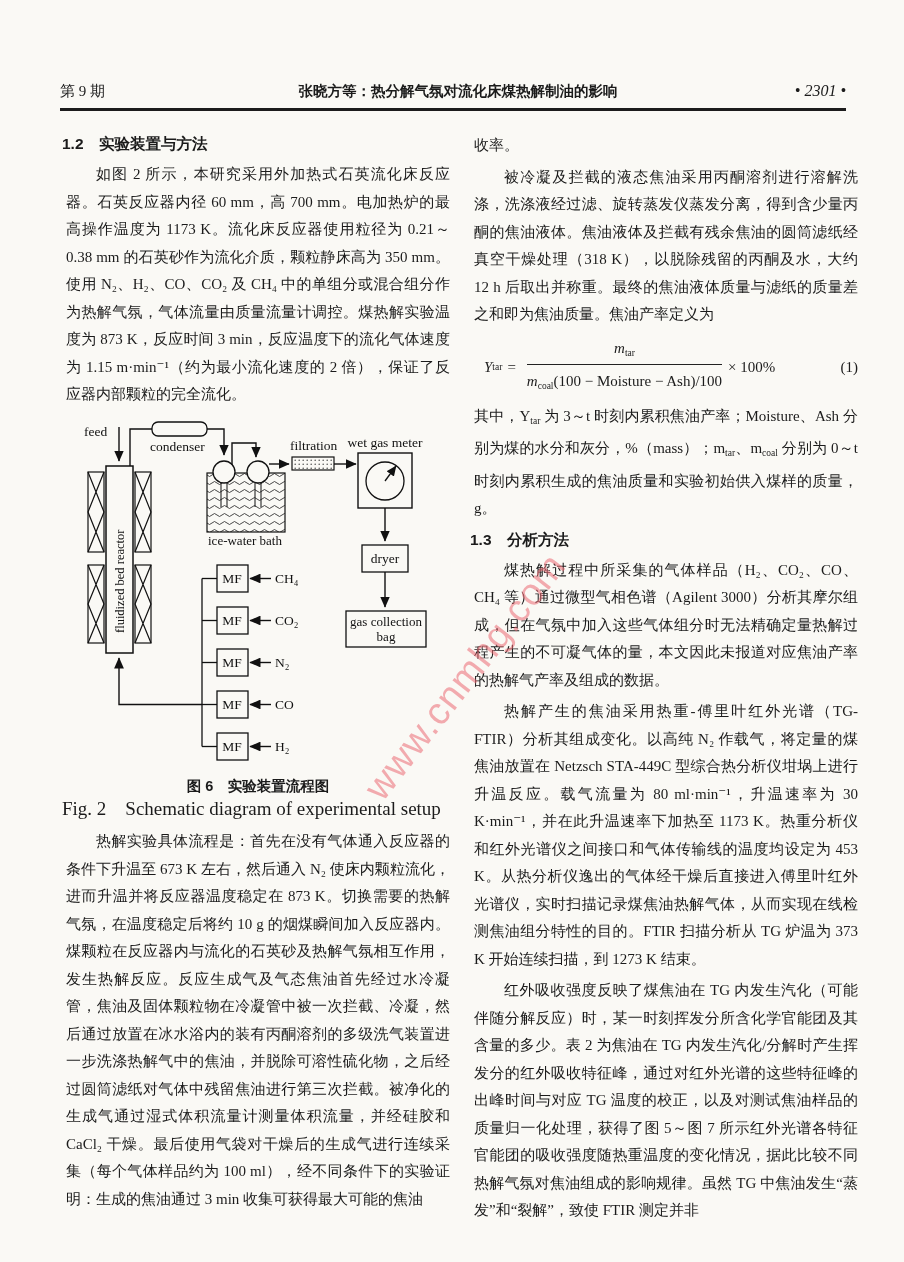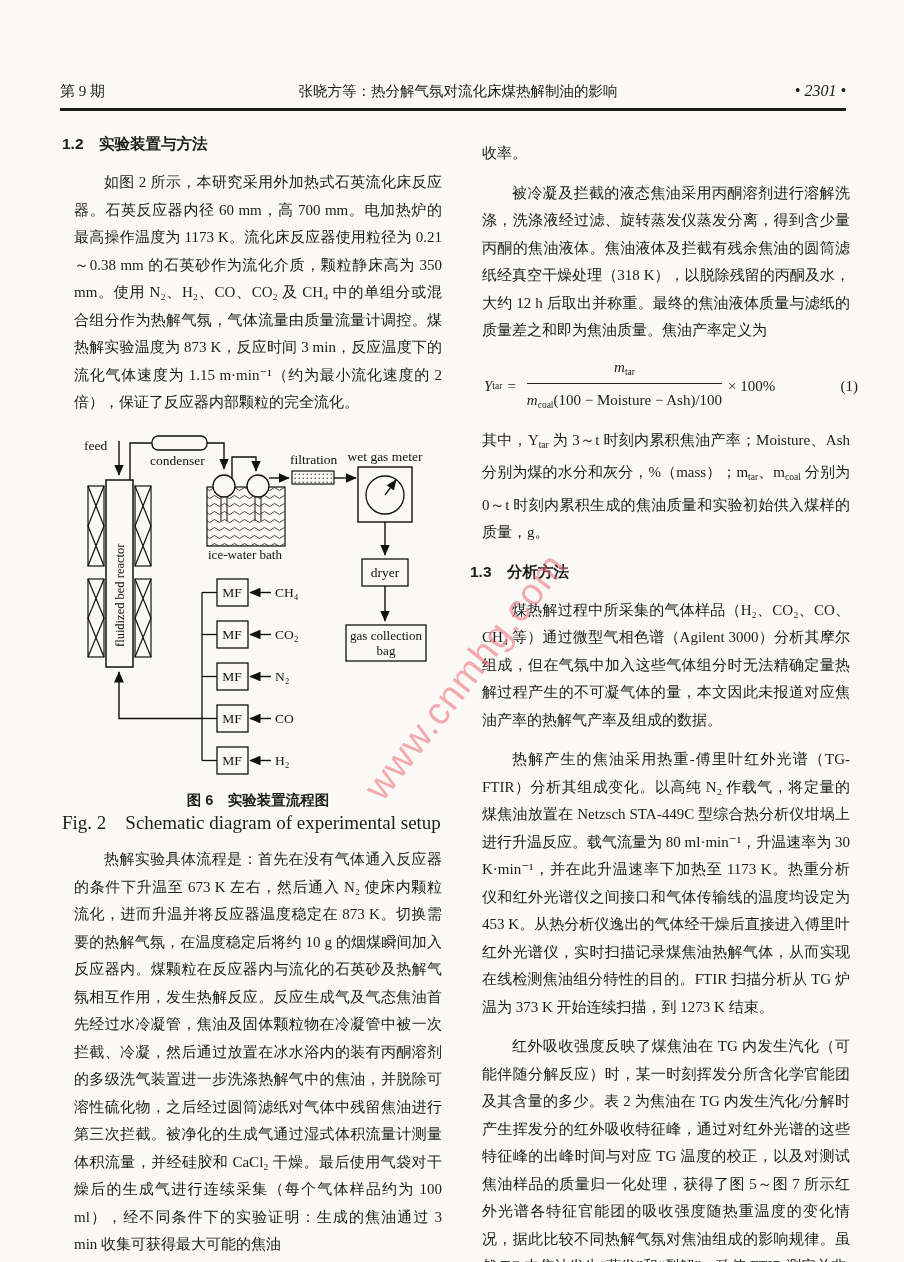--- a/index.html
+++ b/index.html
@@ -3,27 +3,27 @@
 <meta charset="utf-8">
 <style>
   html,body{margin:0;padding:0;}
   body{
     width:904px;height:1262px;position:relative;overflow:hidden;
     background:#faf9f5;color:#1b1b1b;
     font-family:"Liberation Serif","DejaVu Serif",serif;
   }
   .header{position:absolute;left:60px;top:82px;width:786px;display:flex;align-items:baseline;font-size:15px;}
   .header .issue{width:120px;}
-  .header .jtitle{flex:1;text-align:center;font-family:"Liberation Sans","DejaVu Sans",sans-serif;font-weight:normal;font-size:14.5px;}
+  .header .jtitle{flex:1;text-align:center;font-family:"Liberation Sans","DejaVu Sans",sans-serif;font-weight:bold;font-size:14.5px;}
   .header .pageno{width:110px;text-align:right;font-style:italic;font-size:16px;}
   .rule{position:absolute;left:60px;top:108px;width:786px;height:2.5px;background:#1c1c1c;}
   .col{position:absolute;top:128px;width:392px;font-size:15px;line-height:27.5px;text-align:justify;}
   .col-left{left:62px;}
   .col-right{left:470px;}
-  p{margin:12px;}
+  p{margin:4px;}
   .indent{text-indent:2em;}
   h3.sec{margin:3px 0 4px 0;font-size:15.5px;font-family:"Liberation Sans","DejaVu Sans",sans-serif;font-weight:bold;line-height:26px;text-align:left;}
   .figwrap{margin-top:6px;}
   .figcap-cn{text-align:center;font-family:"Liberation Sans","DejaVu Sans",sans-serif;font-weight:bold;font-size:14.5px;line-height:24px;}
   .figcap-en{font-size:19px;line-height:22px;margin-bottom:8px;}
   svg text{font-family:"Liberation Serif","DejaVu Serif",serif;fill:#111;}
   .eq{display:flex;align-items:center;margin:9px 0 7px 14px;font-size:15px;line-height:20px;text-align:left;}
   .var{font-style:italic;}
   .sub{font-size:9.5px;vertical-align:-3px;}
   .frac{display:inline-block;text-align:center;margin:0 6px;}

